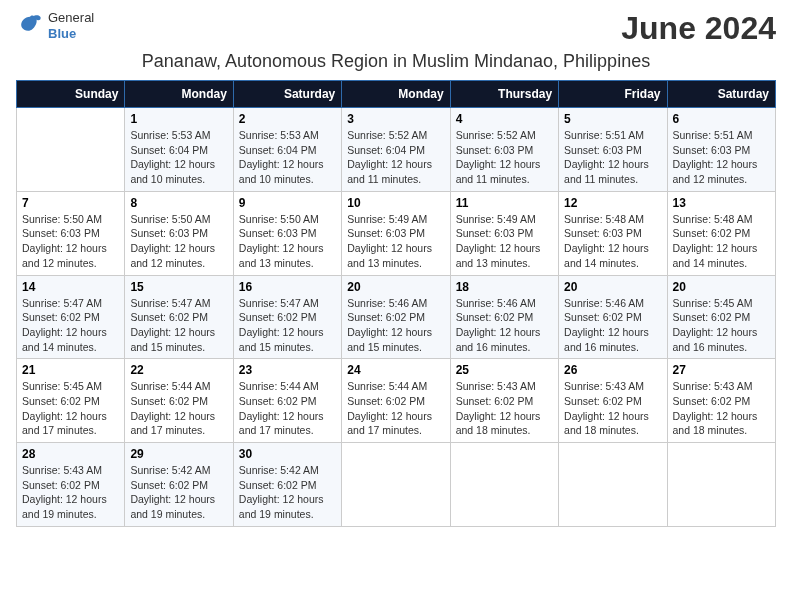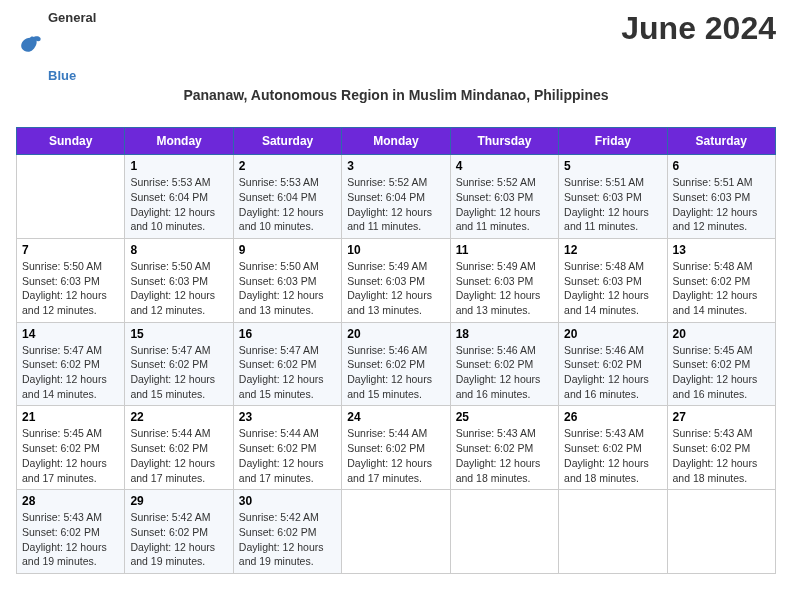--- a/index.html
+++ b/index.html
@@ -22,48 +22,48 @@
       gap: 4px;
     }
     .logo-text {
       font-size: 13px;
       color: #333;
       line-height: 1.2;
     }
     .logo-text span {
       display: block;
     }
-    .logo-text .general { font-weight: bold; text-align: center; }
-    .logo-text .blue { color: #3a7abf; font-weight: bold; margin-top: 42px; }
+    .logo-text .general { font-weight: normal; text-align: center; }
+    .logo-text .blue { color: #3a7abf; font-weight: bold; }
     .logo-bird {
       width: 28px;
       height: 28px;
     }
     .month-title {
       font-size: 32px;
       font-weight: bold;
       color: #333;
       text-align: right;
     }
     .subtitle {
       text-align: center;
-      font-size: 14px;
-      color: #333;
-      margin-bottom: 24px;
-      font-weight: bold;
+      font-size: 18px;
+      color: #333;
+      margin-bottom: 8px;
+      font-weight: normal;
     }
     table {
       width: 100%;
       border-collapse: collapse;
       font-size: 11px;
     }
     thead th {
-      background-color: #6d28d9;
+      background-color: #0f172a;
       color: #fff;
-      text-align: center;
+      text-align: right;
       padding: 6px 6px;
       font-size: 12px;
       font-weight: bold;
       border: 1px solid #2e6aab;
     }
     tbody td {
       border: 1px solid #ccc;
       vertical-align: top;
       padding: 4px 5px;
       width: 14.28%;

